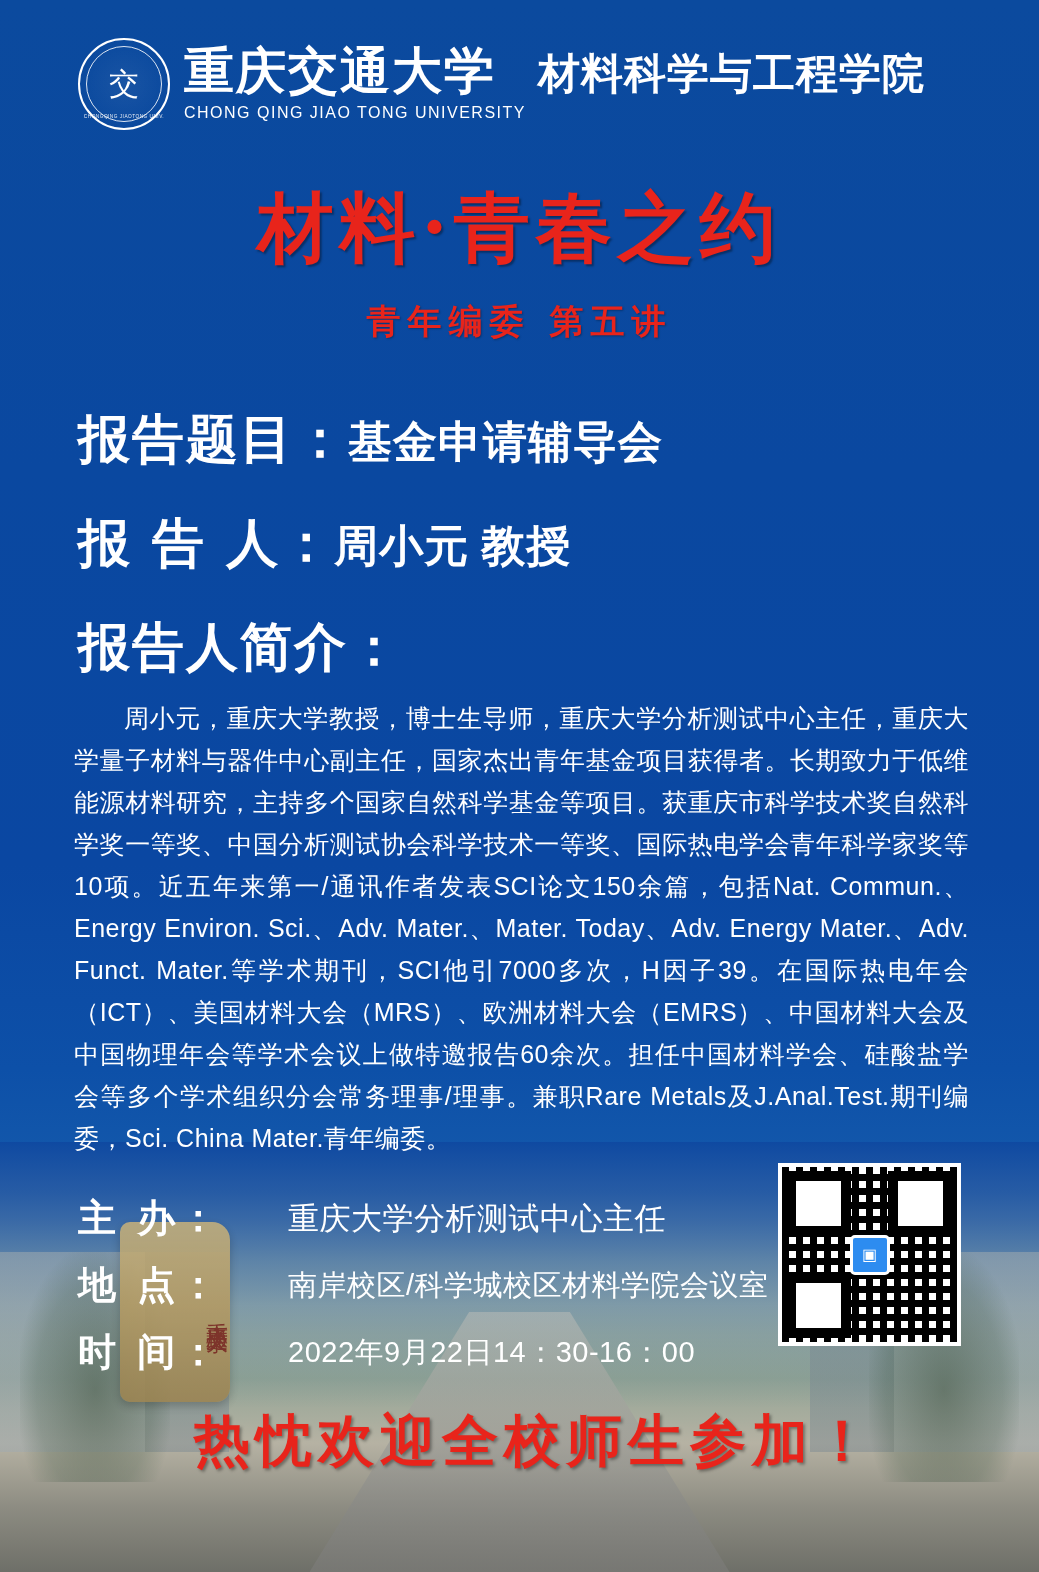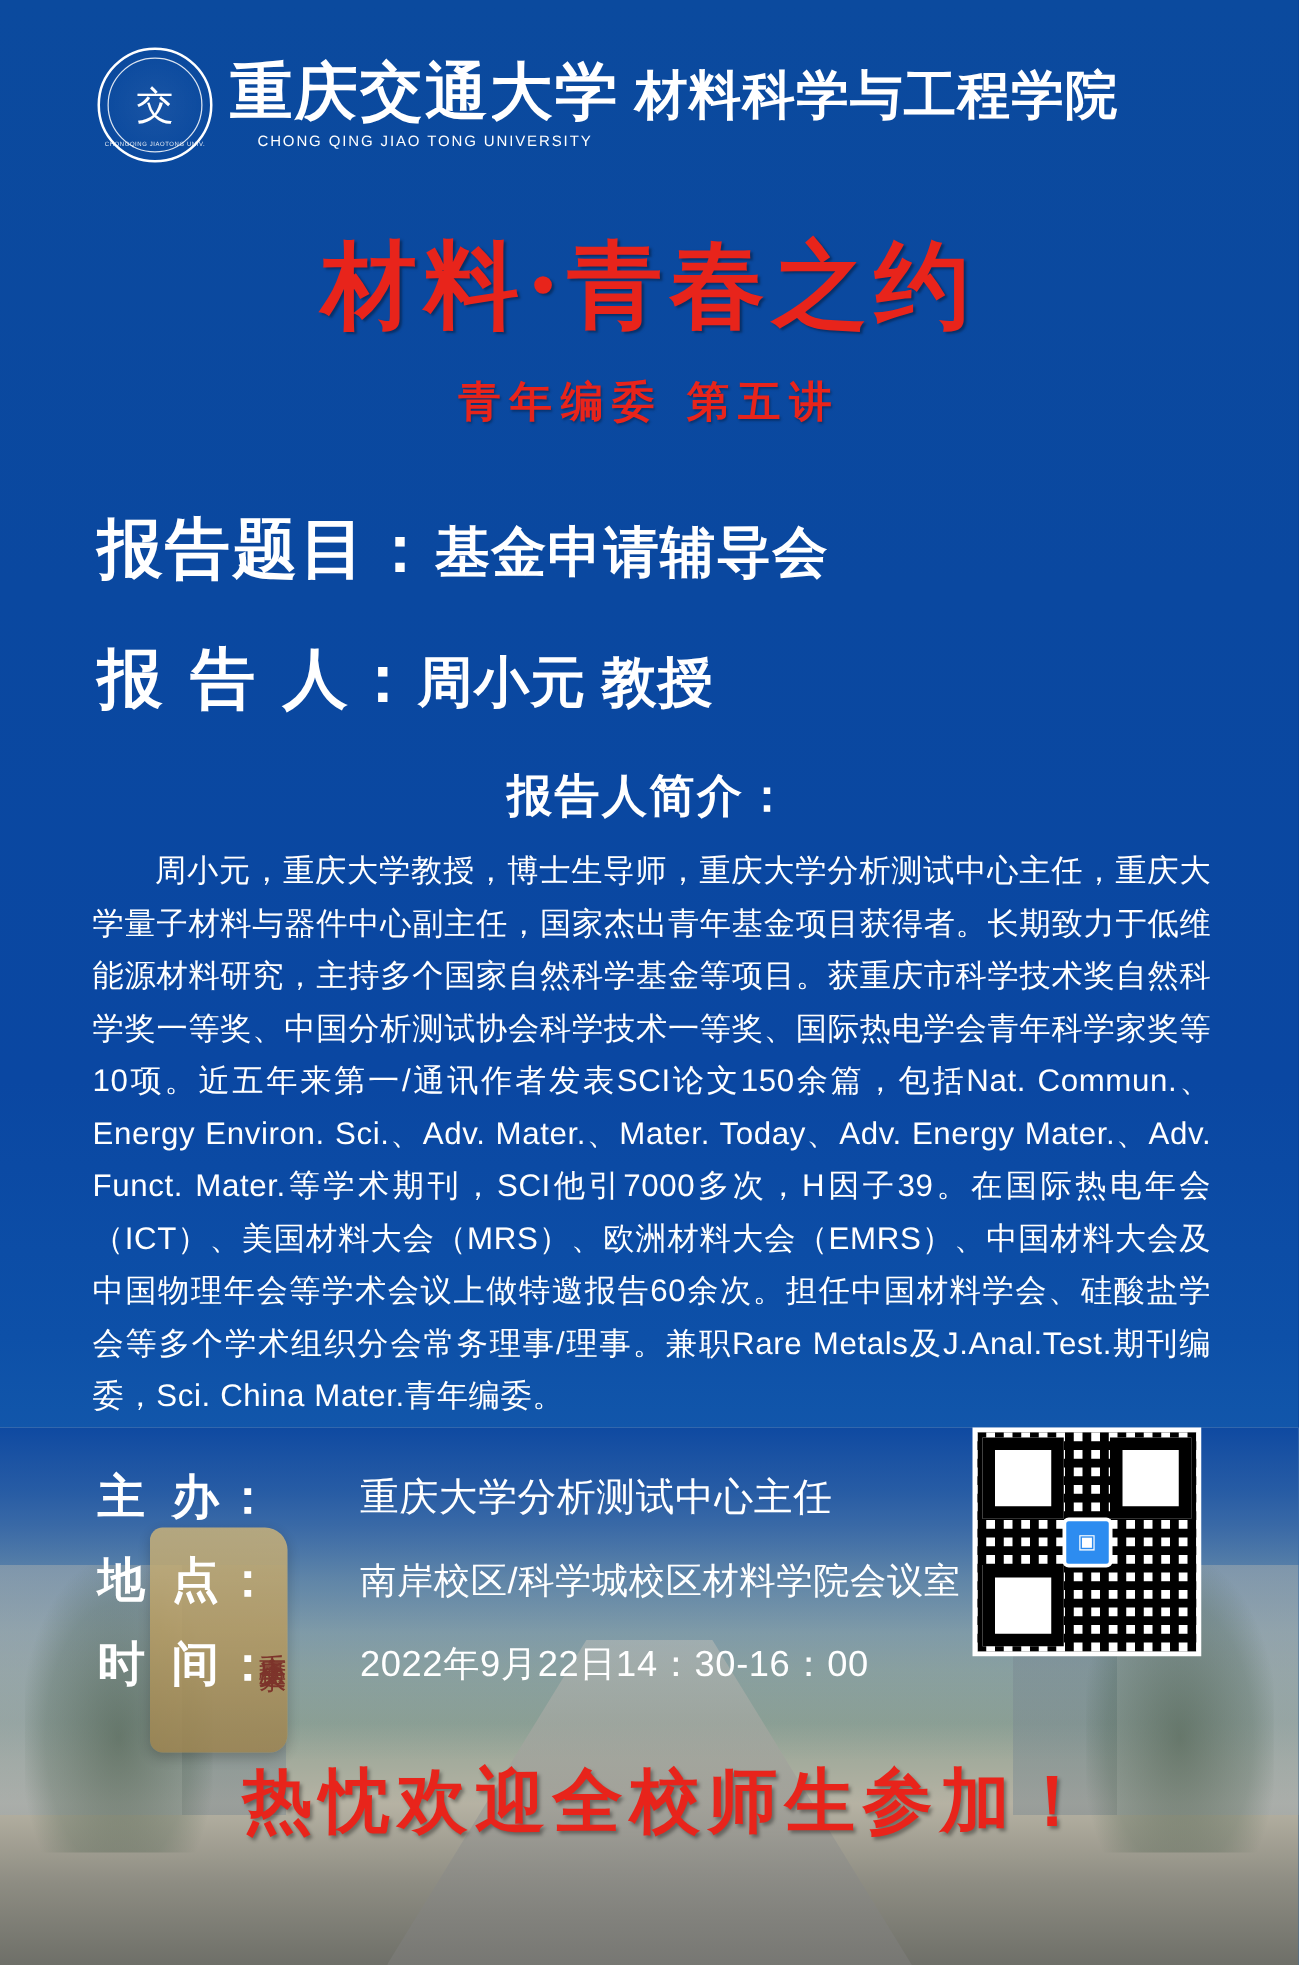--- a/index.html
+++ b/index.html
@@ -156,21 +156,21 @@
   }
   .cn-name {
     font-family: "DejaVu Serif", serif;
     font-size: 50px;
     font-weight: bold;
     letter-spacing: 2px;
     line-height: 1;
     color: #ffffff;
   }
   .en-name {
-    font-size: 12px;
+    font-size: 16px;
     letter-spacing: 1.5px;
     color: #ffffff;
     margin-top: 8px;
     display: block;
     text-align: center;
   }
   .name-block { display: inline-block; }
   .college-name {
     font-family: "DejaVu Serif", serif;
     font-size: 42px;
@@ -220,26 +220,25 @@
     white-space: nowrap;
   }
   .field-value {
     font-family: Liberation Serif, serif;
     font-size: 44px;
     font-weight: bold;
     letter-spacing: 1px;
   }
   .bio-label {
     font-family: "DejaVu Serif", serif;
-    font-size: 36px;
+    font-size: 52px;
     font-weight: bold;
     letter-spacing: 2px;
     padding: 0 78px;
     margin-top: 14px;
-    text-align: center;
   }
   .bio-text {
     padding: 14px 70px 0 74px;
     font-size: 25px;
     line-height: 42px;
     text-align: justify;
     letter-spacing: 0.5px;
     text-indent: 50px;
     font-family: "Liberation Sans", sans-serif;
   }

